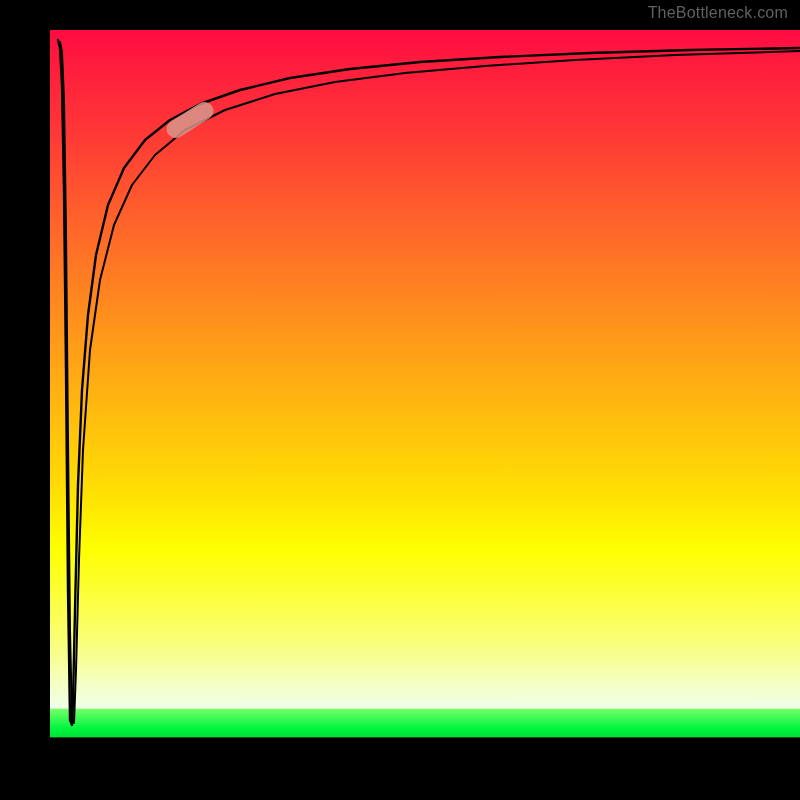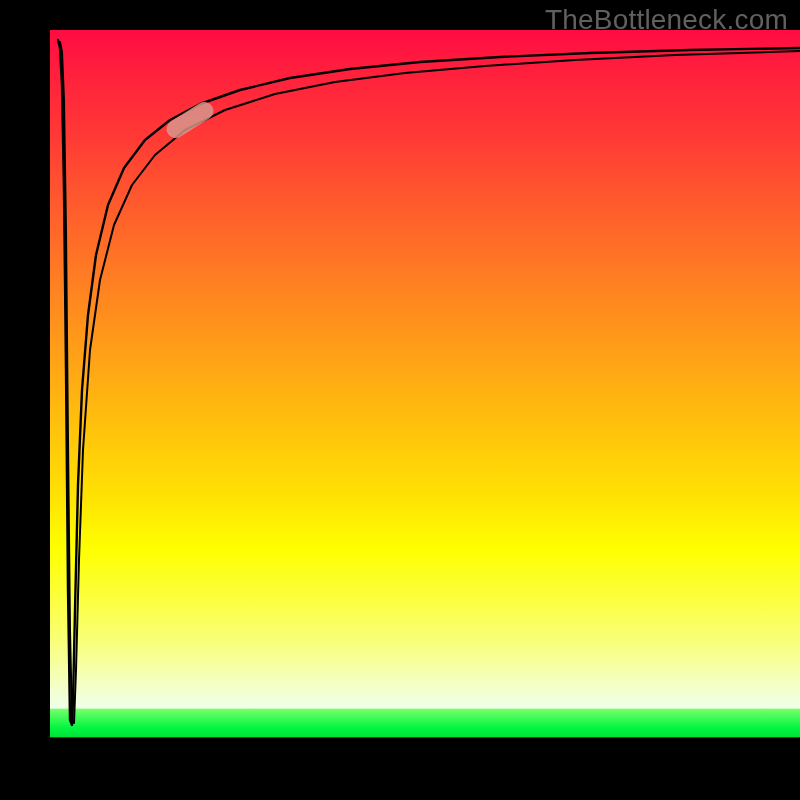--- a/index.html
+++ b/index.html
@@ -15,21 +15,21 @@
     position: relative;
     width: 800px;
     height: 800px;
     background: #000;
   }
   .watermark {
     position: absolute;
     top: 4px;
     right: 12px;
     color: #606060;
-    font-size: 28px;
+    font-size: 16px;
     font-weight: 400;
     letter-spacing: 0.2px;
     z-index: 10;
   }
   .plot {
     position: absolute;
     left: 50px;
     top: 30px;
     width: 750px;
     height: 720px;

